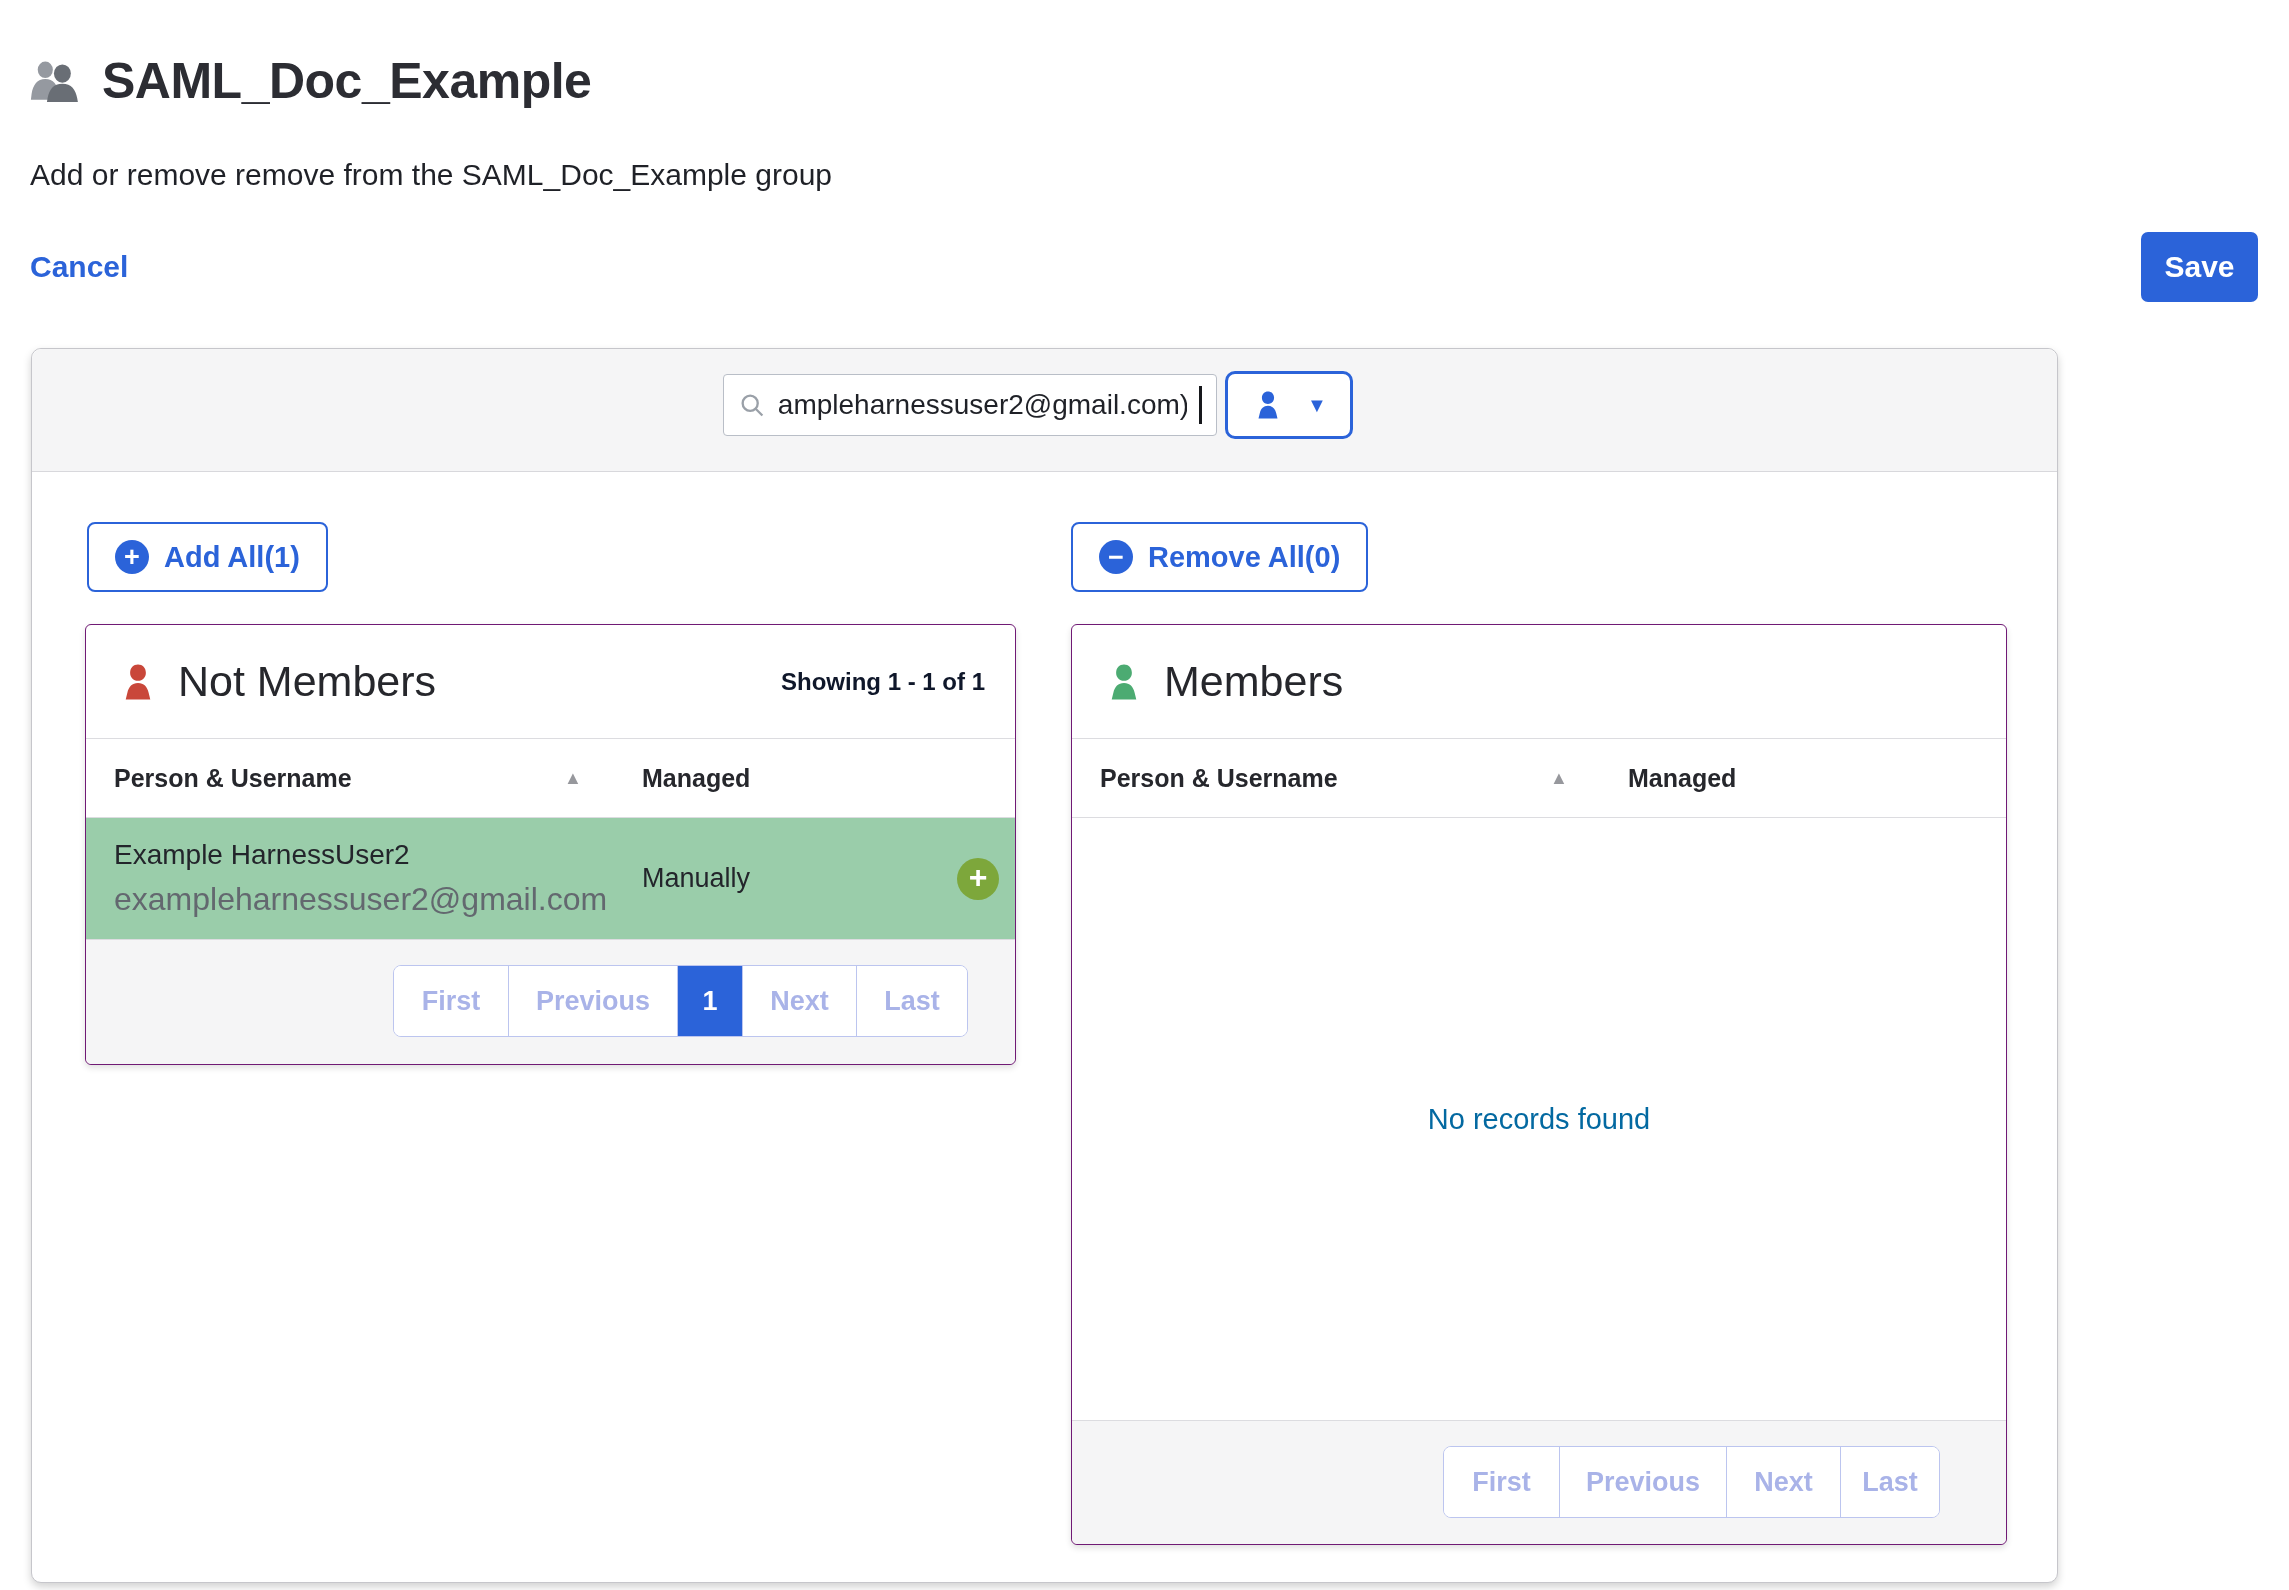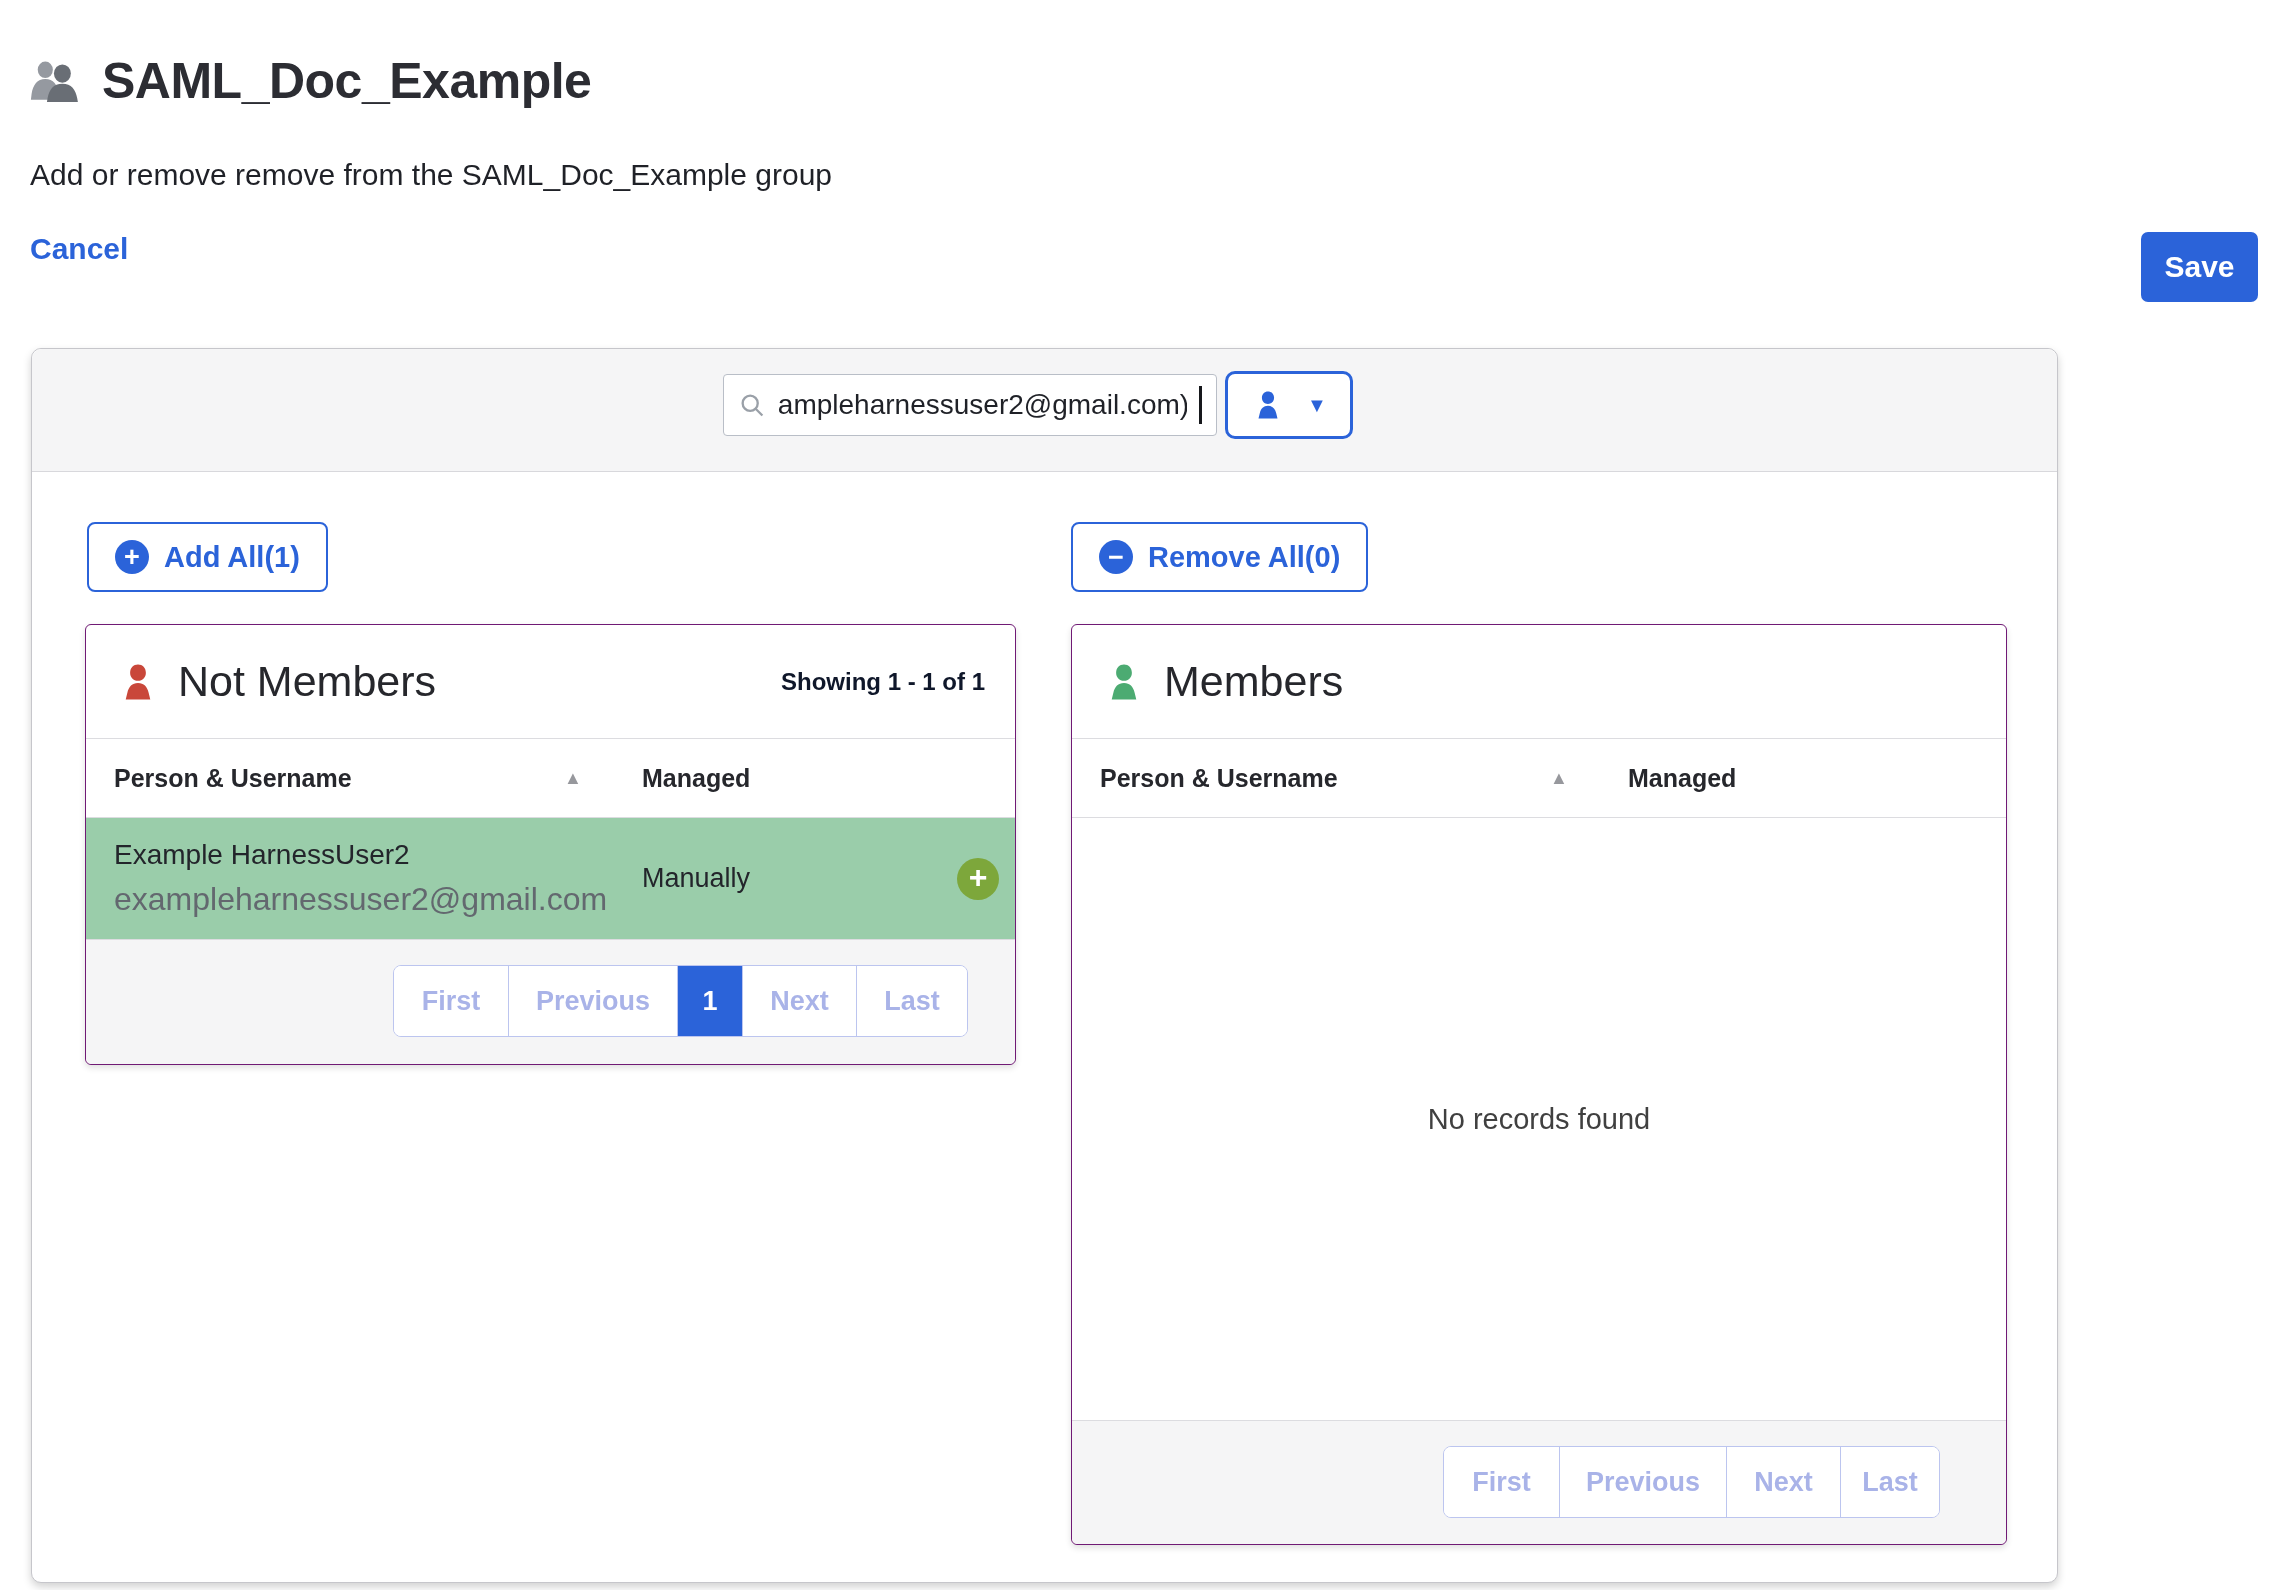--- a/index.html
+++ b/index.html
@@ -11,21 +11,21 @@
   }
   a { text-decoration:none; cursor:pointer; }
   button { font-family:inherit; cursor:pointer; }
 
   
   .header { position:absolute; left:0; top:0; width:2289px; }
   .title-row { display:flex; align-items:center; gap:18px; margin:52px 0 0 30px; }
   .group-icon svg { display:block; }
   .page-title { margin:0; font-size:50px; font-weight:bold; color:#2c2d33; letter-spacing:-0.5px; }
   .subtitle { margin:48px 0 0 30px; font-size:30px; color:#1f2127; }
-  .actions-row { display:flex; justify-content:space-between; margin:40px 31px 0 30px; }
+  .actions-row { display:flex; justify-content:space-between; align-items:center; margin:40px 31px 0 30px; }
   .cancel-link { color:var(--accent,#2b63d9); font-weight:bold; font-size:30px; }
   .save-button {
     width:117px; height:70px; border:none; border-radius:7px;
     background:var(--accent,#2b63d9); color:#fff; font-weight:bold; font-size:30px;
   }
 
   
   .panel {
     position:absolute; left:31px; top:348px; width:2027px; height:1235px;
     background:#fff; border:1px solid #c6c6cb; border-radius:10px;
@@ -125,21 +125,21 @@
   .pg-btn:first-child { border-left:none; }
   .pg-first { width:114px; } .pg-prev { width:169px; } .pg-page { width:65px; }
   .pg-next { width:114px; } .pg-last { width:111px; }
   .m-pagination .pg-first { width:115px; } .m-pagination .pg-prev { width:167px; }
   .m-pagination .pg-next { width:114px; } .m-pagination .pg-last { width:99px; }
   .pg-active { background:var(--accent,#2b63d9); color:#fff; }
 
   .members-body { flex:1; position:relative; }
   .empty-text {
     position:absolute; left:0; right:0; top:50%; transform:translateY(-50%);
-    text-align:center; font-size:29px; color:#404040;
+    text-align:center; font-size:29px; color:#0369a1;
   }
 
   .person-glyph svg { display:block; }
 </style>
 </head>
 <body>
 
 <div class="header">
   <div class="title-row">
     <span class="group-icon">

